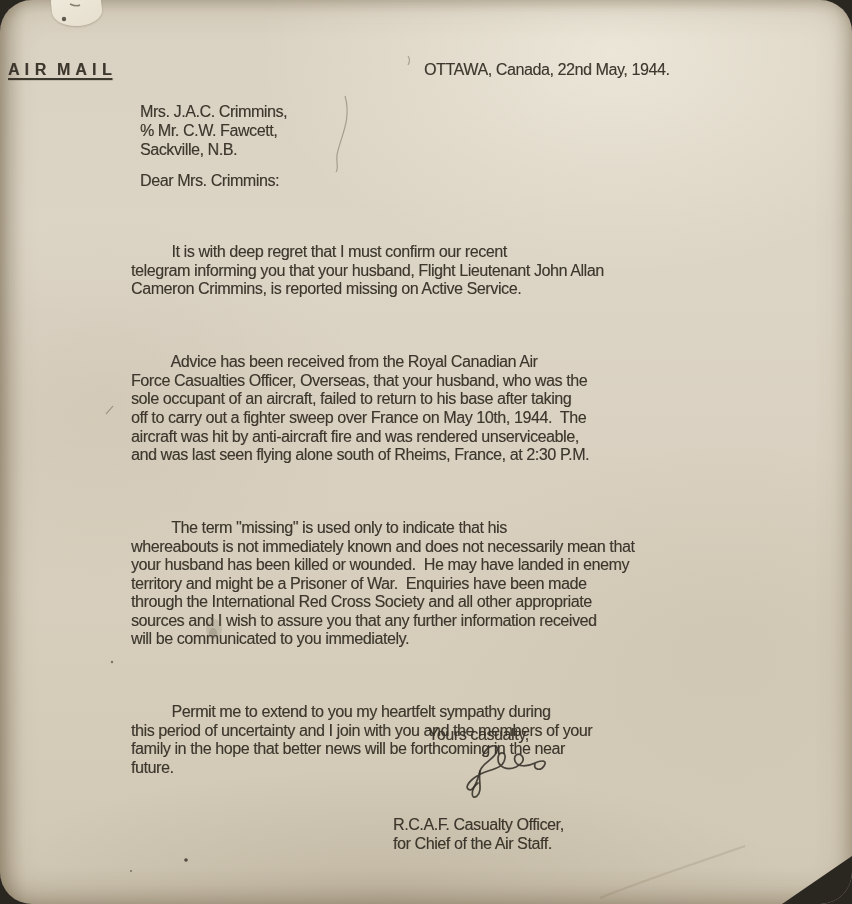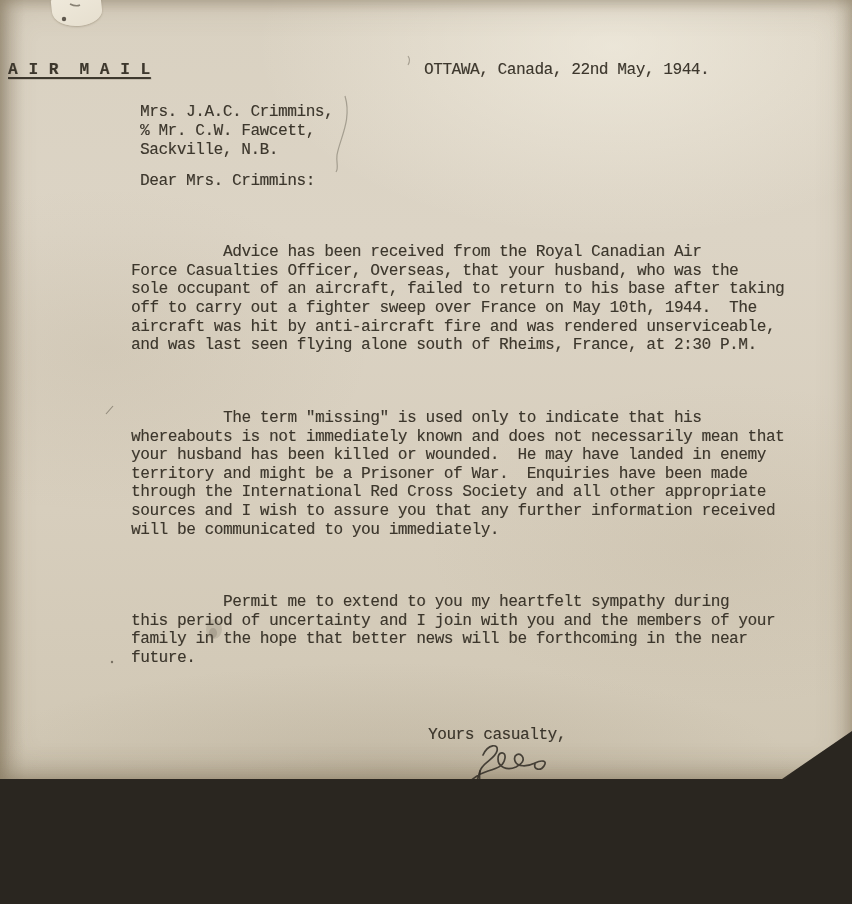--- a/index.html
+++ b/index.html
@@ -1,37 +1,38 @@
 <!DOCTYPE html>
 <html><head>
 <meta charset="utf-8">
 <style>
   html, body { margin: 0; padding: 0; background: #2a2620; }
   * { box-sizing: border-box; }
 
   .scan {
     position: relative;
     width: 852px;
-    height: 779px;
+    height: 904px;
     overflow: hidden;
-    font-family: Liberation Mono, monospace;
+    font-family: Liberation Sans, sans-serif;
     color: #393429;
     background:
       linear-gradient(90deg, rgba(110,96,72,0.20), rgba(110,96,72,0.0) 3%),
       linear-gradient(270deg, rgba(110,96,72,0.10), rgba(110,96,72,0.0) 2%),
       radial-gradient(ellipse 60% 35% at 72% 6%, rgba(250,246,234,0.55), rgba(250,246,234,0) 70%),
       radial-gradient(ellipse 45% 30% at 12% 45%, rgba(146,130,100,0.10), rgba(146,130,100,0) 70%),
       radial-gradient(ellipse 50% 30% at 85% 70%, rgba(146,130,100,0.09), rgba(146,130,100,0) 70%),
       radial-gradient(ellipse 70% 20% at 45% 99%, rgba(120,105,78,0.16), rgba(120,105,78,0) 70%),
       linear-gradient(180deg, #d9d1c1 0%, #dcd4c5 30%, #d7cebd 65%, #d0c7b4 100%);
     box-shadow:
       inset 0 0 34px rgba(115,100,74,0.30),
       inset 0 -10px 22px rgba(110,95,70,0.22),
       inset 5px 0 12px rgba(110,95,70,0.22),
       inset 0 4px 10px rgba(130,115,88,0.15);
+    border-radius: 32px;
   }
 
   .type {
     position: absolute;
     white-space: pre;
     font-size: 16px;
     line-height: 18.6px;
     color: rgba(52,47,37,0.92);
     text-shadow: 0.4px 0.4px 0.4px rgba(52,47,37,0.38);
     letter-spacing: -0.4px;
@@ -80,20 +81,23 @@
 
   <div class="type" style="left:424px; top:61px;">OTTAWA, Canada, 22nd May, 1944.</div>
 
   <div class="type" style="left:140px; top:172px;">Dear Mrs. Crimmins:</div>
 
   <div class="type addr" style="left:140px; top:103px;">Mrs. J.A.C. Crimmins,
 % Mr. C.W. Fawcett,
 Sackville, N.B.</div>
 
   <div class="type body-text" style="left:131px; top:206px;">
+    <div class="para">          It is with deep regret that I must confirm our recent
+telegram informing you that your husband, Flight Lieutenant John Allan
+Cameron Crimmins, is reported missing on Active Service.</div>
     <div class="para">          Advice has been received from the Royal Canadian Air
 Force Casualties Officer, Overseas, that your husband, who was the
 sole occupant of an aircraft, failed to return to his base after taking
 off to carry out a fighter sweep over France on May 10th, 1944.  The
 aircraft was hit by anti-aircraft fire and was rendered unserviceable,
 and was last seen flying alone south of Rheims, France, at 2:30 P.M.</div>
     <div class="para">          The term "missing" is used only to indicate that his
 whereabouts is not immediately known and does not necessarily mean that
 your husband has been killed or wounded.  He may have landed in enemy
 territory and might be a Prisoner of War.  Enquiries have been made

